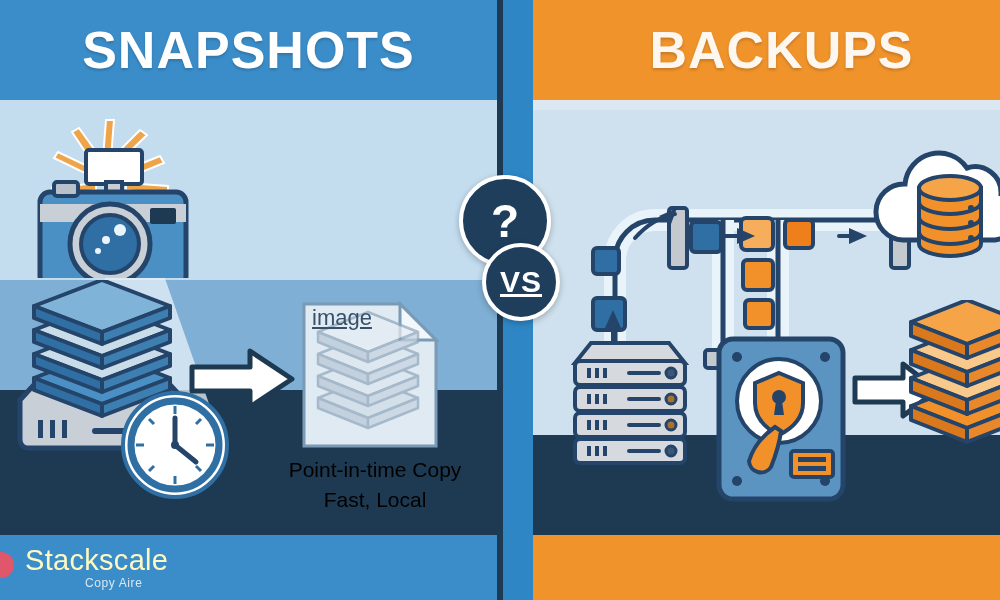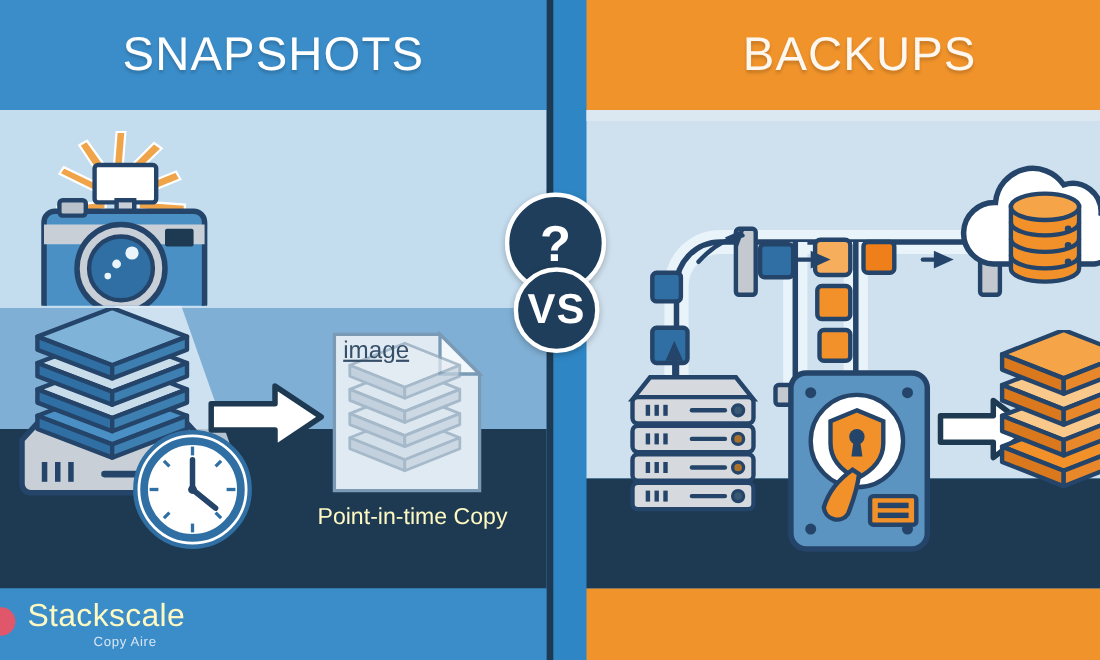--- a/index.html
+++ b/index.html
@@ -8,21 +8,21 @@
 
   
   .half{position:absolute;top:0;height:600px;overflow:hidden;}
   #left-half{left:0;width:497px;}
   #right-half{left:533px;width:497px;text-align:right;}
 
   
   .header{position:absolute;top:0;left:0;right:0;height:100px;display:flex;align-items:center;justify-content:center;}
   #left-half .header{background:#3b8dc9;}
   #right-half .header{background:#f0932b;}
-  .header h1{margin:0;color:#fff;font-size:43px;font-weight:normal;letter-spacing:1px;
+  .header h1{margin:0;color:#fff;font-size:52px;font-weight:bold;letter-spacing:1px;
              text-shadow:0 2px 3px rgba(0,0,0,.18);font-family:"Liberation Sans",sans-serif;}
   #right-half .header h1{color:#fdf7ef;}
 
   
   .band{position:absolute;left:0;right:0;}
   .l-b1{top:100px;height:180px;background:#c3dcee;}
   .l-b2{top:280px;height:110px;background:#7fafd4;}
   .l-b3{top:390px;height:145px;background:#1e3a52;}
   .l-foot{top:535px;height:65px;background:#3b8dc9;}
 
@@ -35,27 +35,27 @@
 
   
   #divider{position:absolute;left:497px;top:0;width:6px;height:600px;background:#1e3a52;}
 
   
   #vs-badge{position:absolute;left:455px;top:175px;width:92px;height:160px;}
   .vs-circle{position:absolute;border-radius:50%;background:#1e3e5c;border:4px solid #ffffff;
              display:flex;align-items:center;justify-content:center;color:#fff;font-weight:bold;
              box-shadow:0 2px 6px rgba(0,0,0,.25);}
   #q-circle{left:4px;top:0;width:84px;height:84px;font-size:46px;}
-  #vs-circle{left:12px;top:68px;width:70px;height:70px;font-size:38px;letter-spacing:1px;}
+  #vs-circle{left:27px;top:68px;width:70px;height:70px;font-size:30px;letter-spacing:1px;text-decoration:underline;}
 
   
   .ic{position:absolute;}
 
   
-  .cap{position:absolute;text-align:center;color:#fef9c3;font-size:21px;line-height:30px;
+  .cap{position:absolute;text-align:center;color:#000000;font-size:21px;line-height:30px;
        font-family:"Liberation Sans",sans-serif;white-space:nowrap;}
   #snap-caption{left:250px;top:455px;width:250px;}
 
   
   #stackscale-logo{position:absolute;left:0px;top:540px;width:230px;height:58px;}
   #ss-name{position:absolute;left:25px;top:4px;color:#fef9c3;font-size:29px;letter-spacing:.3px;}
   #ss-sub{position:absolute;left:85px;top:36px;color:#d8e6f2;font-size:12px;letter-spacing:.6px;}
   #ss-mark{position:absolute;left:-12px;top:12px;width:26px;height:26px;border-radius:50%;
            background:#e0566b;}
 </style>
@@ -184,20 +184,21 @@
             <polygon points="68,0 118,20 68,40 18,20" fill="#e6edf3"></polygon>
           <polygon points="18,20 68,40 68,50 18,30" fill="#b9c8d6"></polygon>
             <polygon points="118,20 68,40 68,50 118,30" fill="#c5d3df"></polygon>
           </g>
       </g>
     </svg>
     <div class="ic" style="left:312px;top:305px;color:#37506a;font-size:22px;text-decoration:underline;">image</div>
 
     <div class="cap" id="snap-caption">
       <div>Point-in-time Copy</div>
+      <div>Fast, Local</div>
     </div>
 
     <div id="stackscale-logo">
       <div id="ss-mark"></div>
       <div id="ss-name">Stackscale</div>
       <div id="ss-sub">Copy Aire</div>
     </div>
   </div>
 
   <div id="right-half" class="half">

